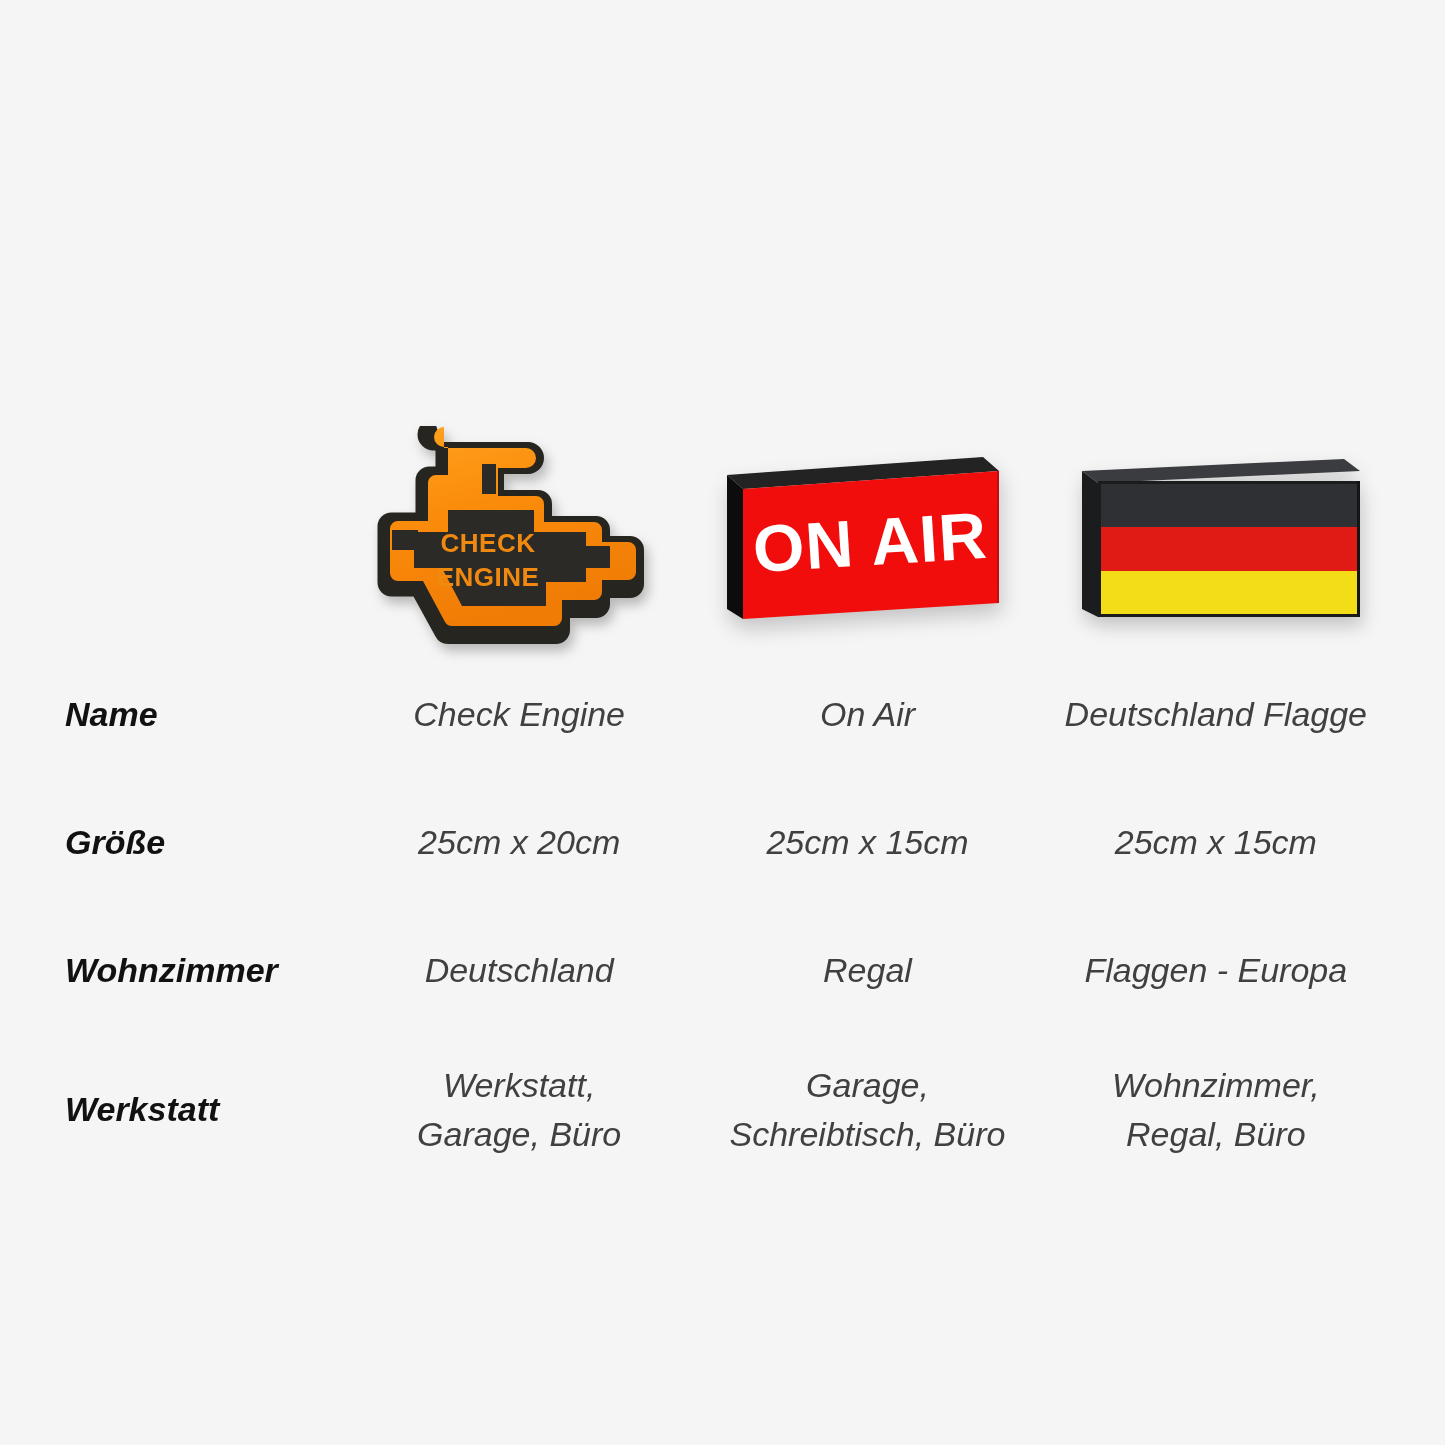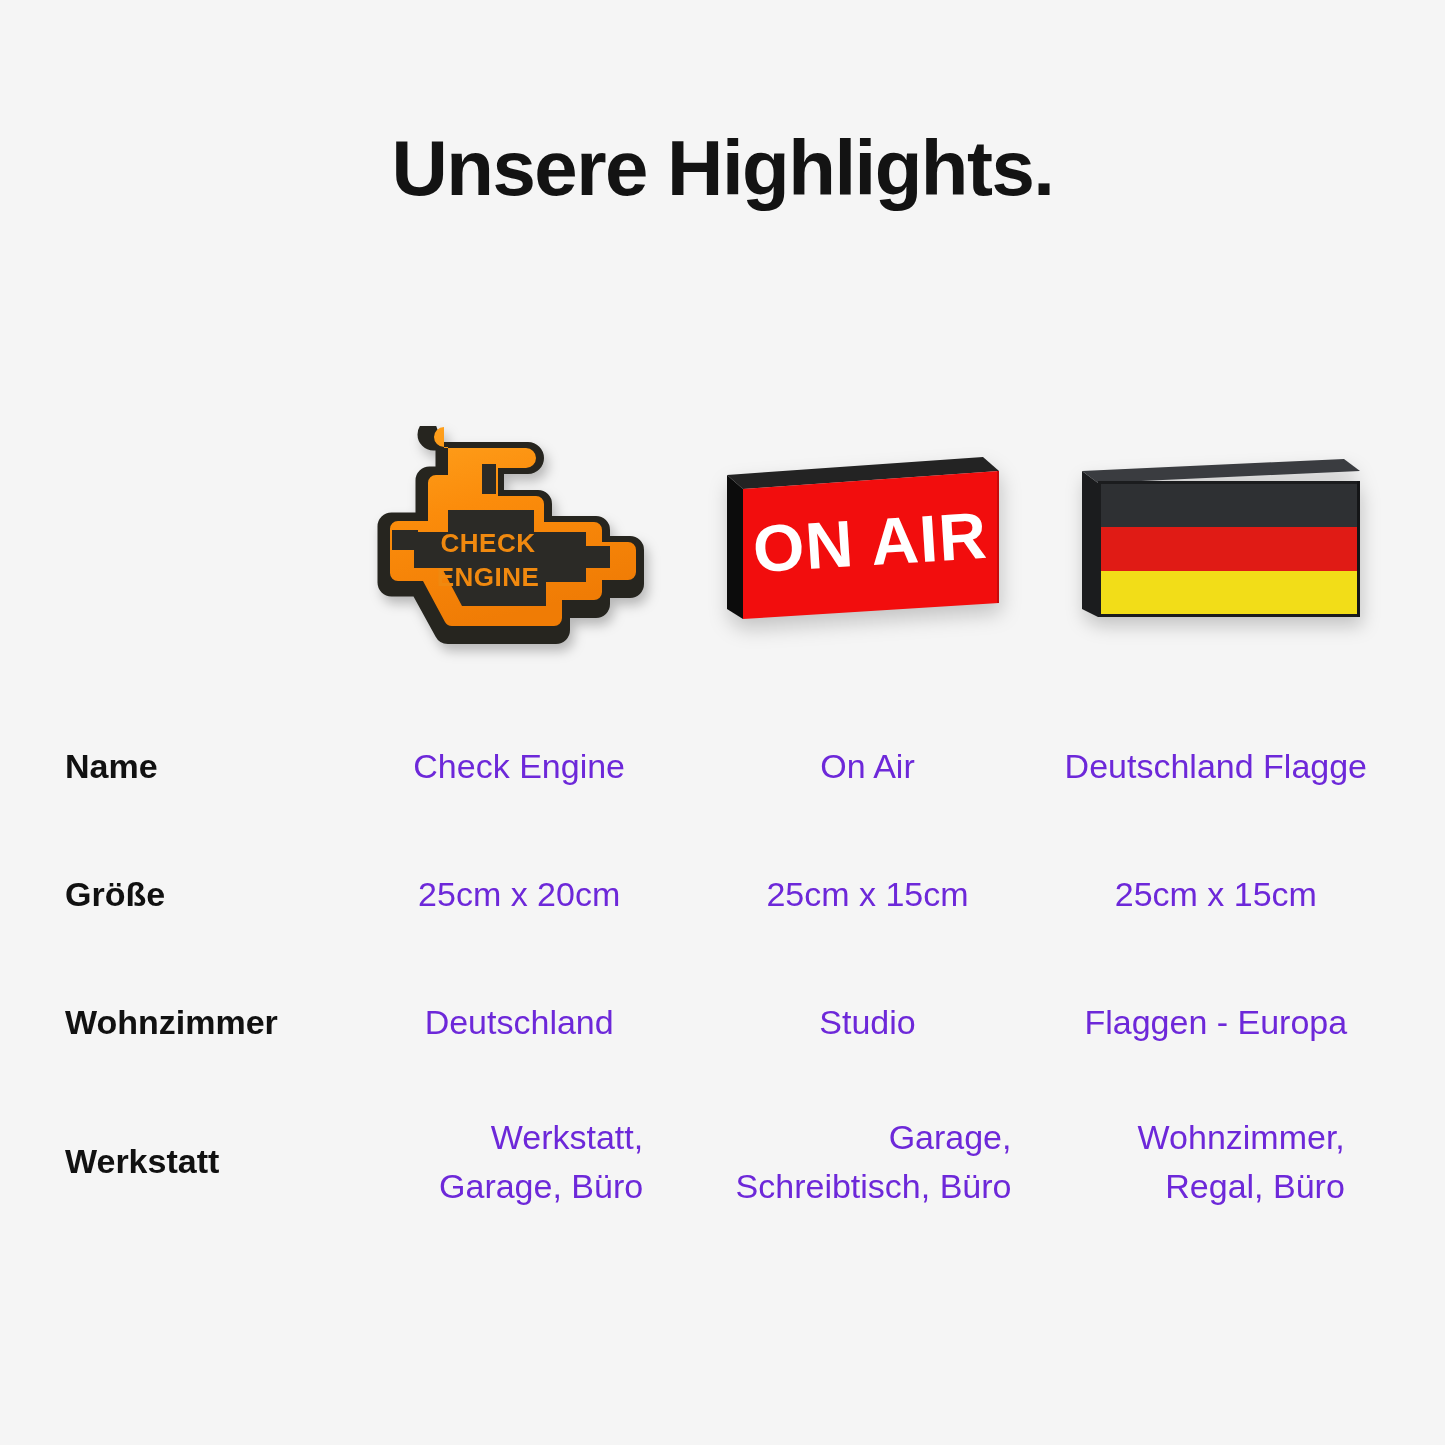--- a/index.html
+++ b/index.html
@@ -106,39 +106,40 @@
     justify-content: center;
     transform: translateX(2px);
   }
   .flag-svg {
     filter: drop-shadow(2px 9px 9px rgba(0,0,0,0.20));
   }
 
   
   .spec-table {
     position: absolute;
-    top: 703px;
+    top: 651px;
     left: 55px;
     width: 1335px;
     display: grid;
     grid-template-columns: 290px 1fr 1fr 1fr;
     row-gap: 0;
+    font-style: italic;
   }
   .spec-row {
     display: contents;
   }
   .cell {
     min-height: 128px;
     display: flex;
     align-items: center;
     justify-content: center;
-    text-align: right;
+    text-align: center;
     font-size: 34px;
     font-weight: 400;
-    color: #6d28d9;
+    color: #404040;
     line-height: 1.45;
     padding: 8px 6px;
     box-sizing: border-box;
   }
   .cell.label {
     justify-content: flex-start;
     text-align: left;
     font-weight: 700;
     font-size: 34px;
     color: #111111;
@@ -146,21 +147,20 @@
   }
   .cell.multiline {
     min-height: 150px;
   }
 </style>
 </head>
 <body>
 
 <div class="page">
 
-  <div class="title">Unsere Highlights.</div>
 
   <div class="products">
 
     <div class="product-cell"></div>
 
     <div class="product-cell">
       <div class="engine-wrap">
         <svg class="engine-svg" width="286" height="222" viewBox="0 0 286 222" xmlns="http://www.w3.org/2000/svg" aria-hidden="true">
           <defs>
             <linearGradient id="orangeGrad" x1="0" y1="0" x2="0.3" y2="1">
@@ -234,21 +234,21 @@
     <div class="spec-row">
       <div class="cell label">Größe</div>
       <div class="cell">25cm x 20cm</div>
       <div class="cell">25cm x 15cm</div>
       <div class="cell">25cm x 15cm</div>
     </div>
 
     <div class="spec-row">
       <div class="cell label">Wohnzimmer</div>
       <div class="cell">Deutschland</div>
-      <div class="cell">Studio</div>
+      <div class="cell">Regal</div>
       <div class="cell">Flaggen - Europa</div>
     </div>
 
     <div class="spec-row">
       <div class="cell label multiline">Werkstatt</div>
       <div class="cell multiline" style="max-width:260px;margin:0 auto;">Werkstatt, Garage, Büro</div>
       <div class="cell multiline" style="max-width:300px;margin:0 auto;">Garage, Schreibtisch, Büro</div>
       <div class="cell multiline" style="max-width:270px;margin:0 auto;">Wohnzimmer, Regal, Büro</div>
     </div>
 

